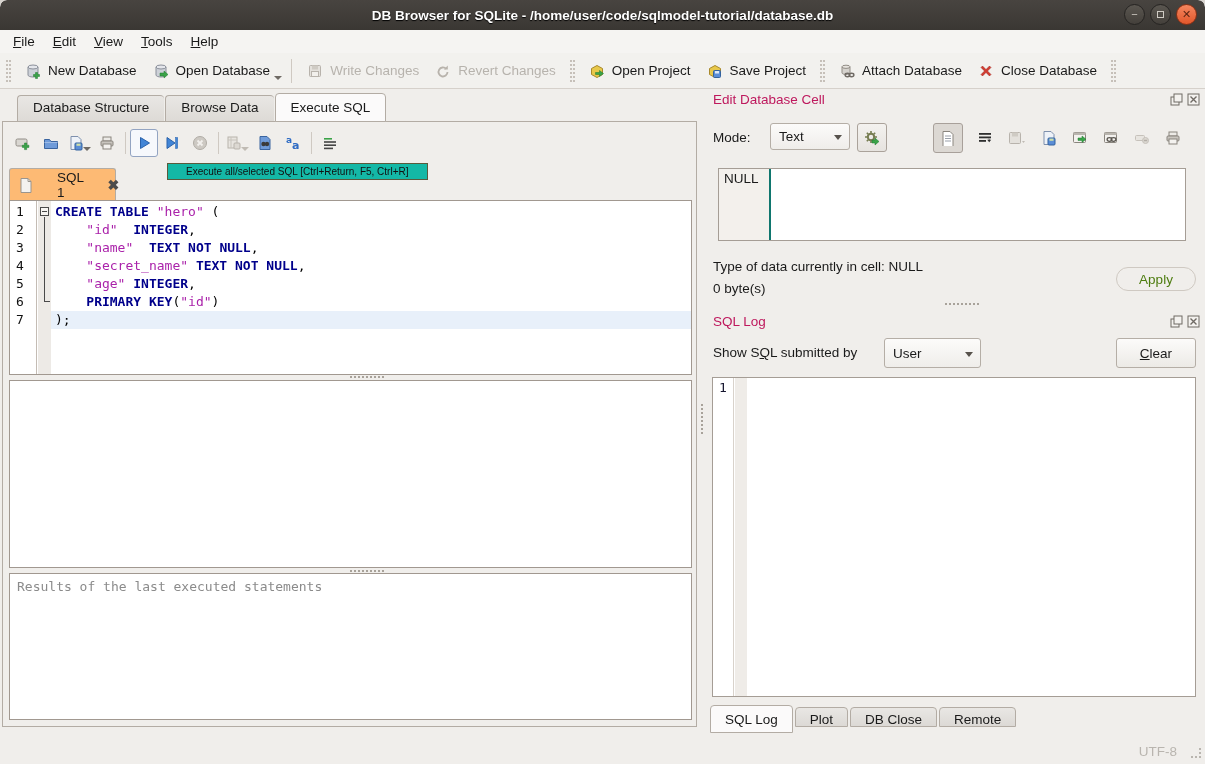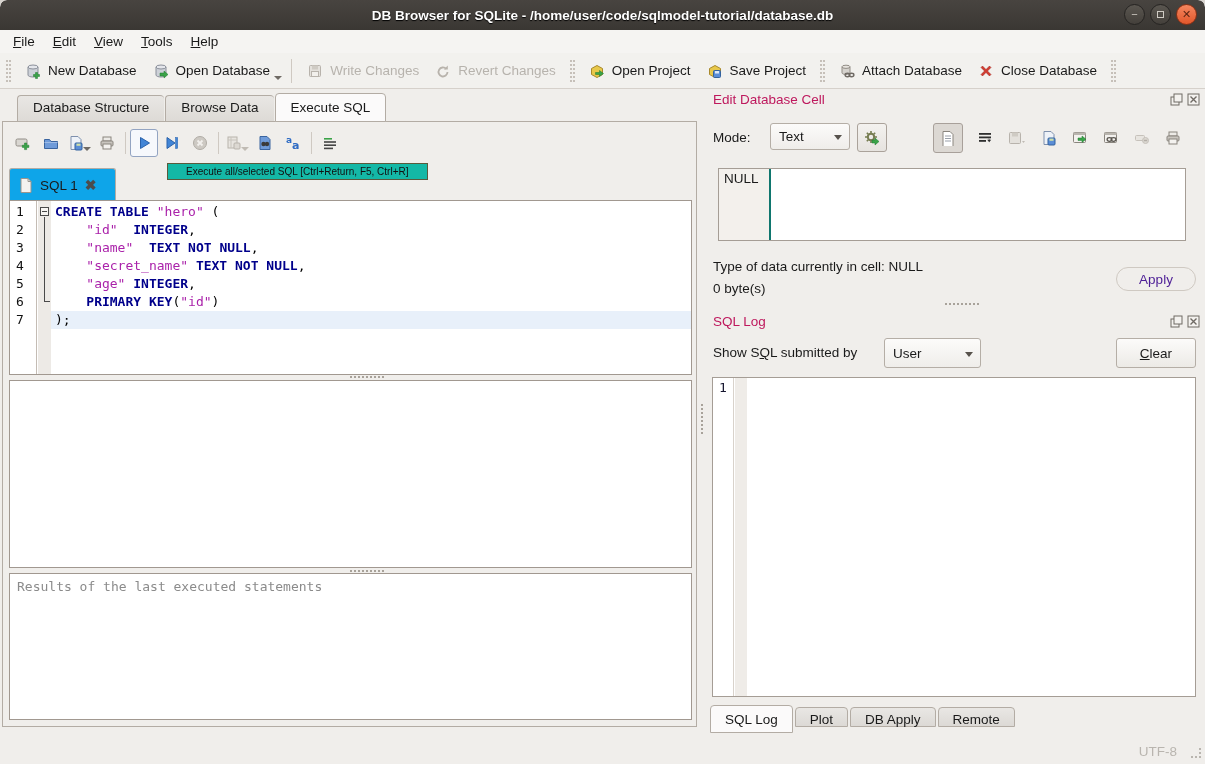--- a/index.html
+++ b/index.html
@@ -38,23 +38,23 @@
     border:1px solid #b3aca4;border-right:none;border-radius:4px 4px 0 0;margin-right:1px;}
   .mtab:last-child{border-right:1px solid #b3aca4;}
   .mtab.active{background:#fbfafa;height:29px;margin-top:-2px;padding-top:6px;position:relative;z-index:3;
     border-right:1px solid #b3aca4;}
   .tab-page{position:absolute;left:2px;top:121px;width:695px;height:606px;
     border:1px solid #b3aca4;background:#f0eeeb;}
   .sql-toolbar{position:absolute;left:6px;top:4px;height:34px;display:flex;align-items:center;}
   .sbtn{width:28px;height:28px;display:flex;align-items:center;justify-content:center;}
   .sbtn.raised{border:1px solid #93a4c2;background:#f6f8fc;border-radius:3px;}
   .s-sep{width:1px;height:22px;background:#cfc9c2;margin:0 4px;}
-  .sql1-tab{position:absolute;left:6px;top:46px;width:107px;height:33px;background:#0ea5e9;
+  .sql1-tab{position:absolute;left:6px;top:46px;width:107px;height:33px;background:#fdba74;
     border:1px solid #b3aca4;border-bottom:none;border-radius:3px 3px 0 0;
-    display:flex;align-items:center;gap:7px;padding:0 9px;}
+    display:flex;align-items:center;gap:24px;padding:0 9px;}
   .sql1-close{color:#4c4c4c;font-weight:bold;font-size:14px;}
   .tooltip{position:absolute;left:164px;top:41px;background:#14b8a6;border:1px solid #5a5a3c;
     padding:2px 18px;font-size:10px;white-space:nowrap;z-index:9;color:#111;}
   
   .editor{position:absolute;left:6px;top:78px;width:683px;height:175px;background:#ffffff;
     border:1px solid #a19890;font-family:"DejaVu Sans Mono",monospace;font-size:13px;}
   .gutter{position:absolute;left:0;top:0;width:27px;height:100%;background:#ffffff;
     border-right:1px solid #c4bcb4;padding-top:2px;}
   .gutter span{display:block;height:18px;line-height:18px;padding-left:6px;color:#111;}
   .foldrail{position:absolute;left:28px;top:0;width:13px;height:100%;background:#edeae6;}
@@ -92,21 +92,21 @@
   .cell-icons{position:absolute;left:228px;top:33px;display:flex;align-items:center;gap:13px;}
   .pressed-btn{width:30px;height:30px;background:#dcd8d3;border:1px solid #a8a09a;border-radius:3px;
     display:flex;align-items:center;justify-content:center;}
   .cell-box{position:absolute;left:13px;top:78px;width:468px;height:73px;background:#fff;
     border:1px solid #a59d95;}
   .cell-gutter{position:absolute;left:0;top:0;width:52px;height:100%;background:#f3f0ec;
     border-right:2px solid #0f766e;padding:2px 0 0 5px;font-size:13.5px;}
   .type-info{position:absolute;left:8px;top:169px;}
   .bytes-info{position:absolute;left:8px;top:191px;}
   .apply-btn{position:absolute;left:411px;top:177px;width:80px;height:24px;
-    background:#f0eeeb;border:1px solid #cfc9c2;border-radius:12px;color:#4c1d95;
+    background:#f0eeeb;border:1px solid #cfc9c2;border-radius:12px;color:#4d7c0f;
     display:flex;align-items:center;justify-content:center;}
   .dock2-split{position:absolute;left:240px;top:213px;width:34px;height:4px;border-top:2px dotted #a8a29a;}
   .filter-label{position:absolute;left:8px;top:255px;}
   .clear-btn{position:absolute;left:411px;top:248px;width:80px;height:30px;
     background:linear-gradient(#fcfbfa,#eceae6);border:1px solid #b5aea6;border-radius:3px;
     display:flex;align-items:center;justify-content:center;color:#1a1a1a;}
   .log-box{position:absolute;left:7px;top:287px;width:484px;height:320px;background:#fff;
     border:1px solid #a59d95;font-family:"DejaVu Sans Mono",monospace;font-size:13px;}
   .log-gutter{position:absolute;left:0;top:0;width:21px;height:100%;background:#fff;
     border-right:1px solid #d8d2cb;padding:2px 0 0 6px;color:#15152e;}
@@ -459,21 +459,21 @@
     <div class="log-box">
       <div class="log-gutter">
         <span>1</span>
       </div>
       <div class="log-rail"></div>
     </div>
 
     <div class="bottom-tabs">
         <div class="btab active">SQL Log</div>
         <div class="btab">Plot</div>
-        <div class="btab">DB Apply</div>
+        <div class="btab">DB Close</div>
         <div class="btab">Remote</div>
       </div>
   </div>
 
   <div class="statusbar">
     <span class="encoding">UTF-8</span>
     <span class="grip"></span>
   </div>
 </div>
 

